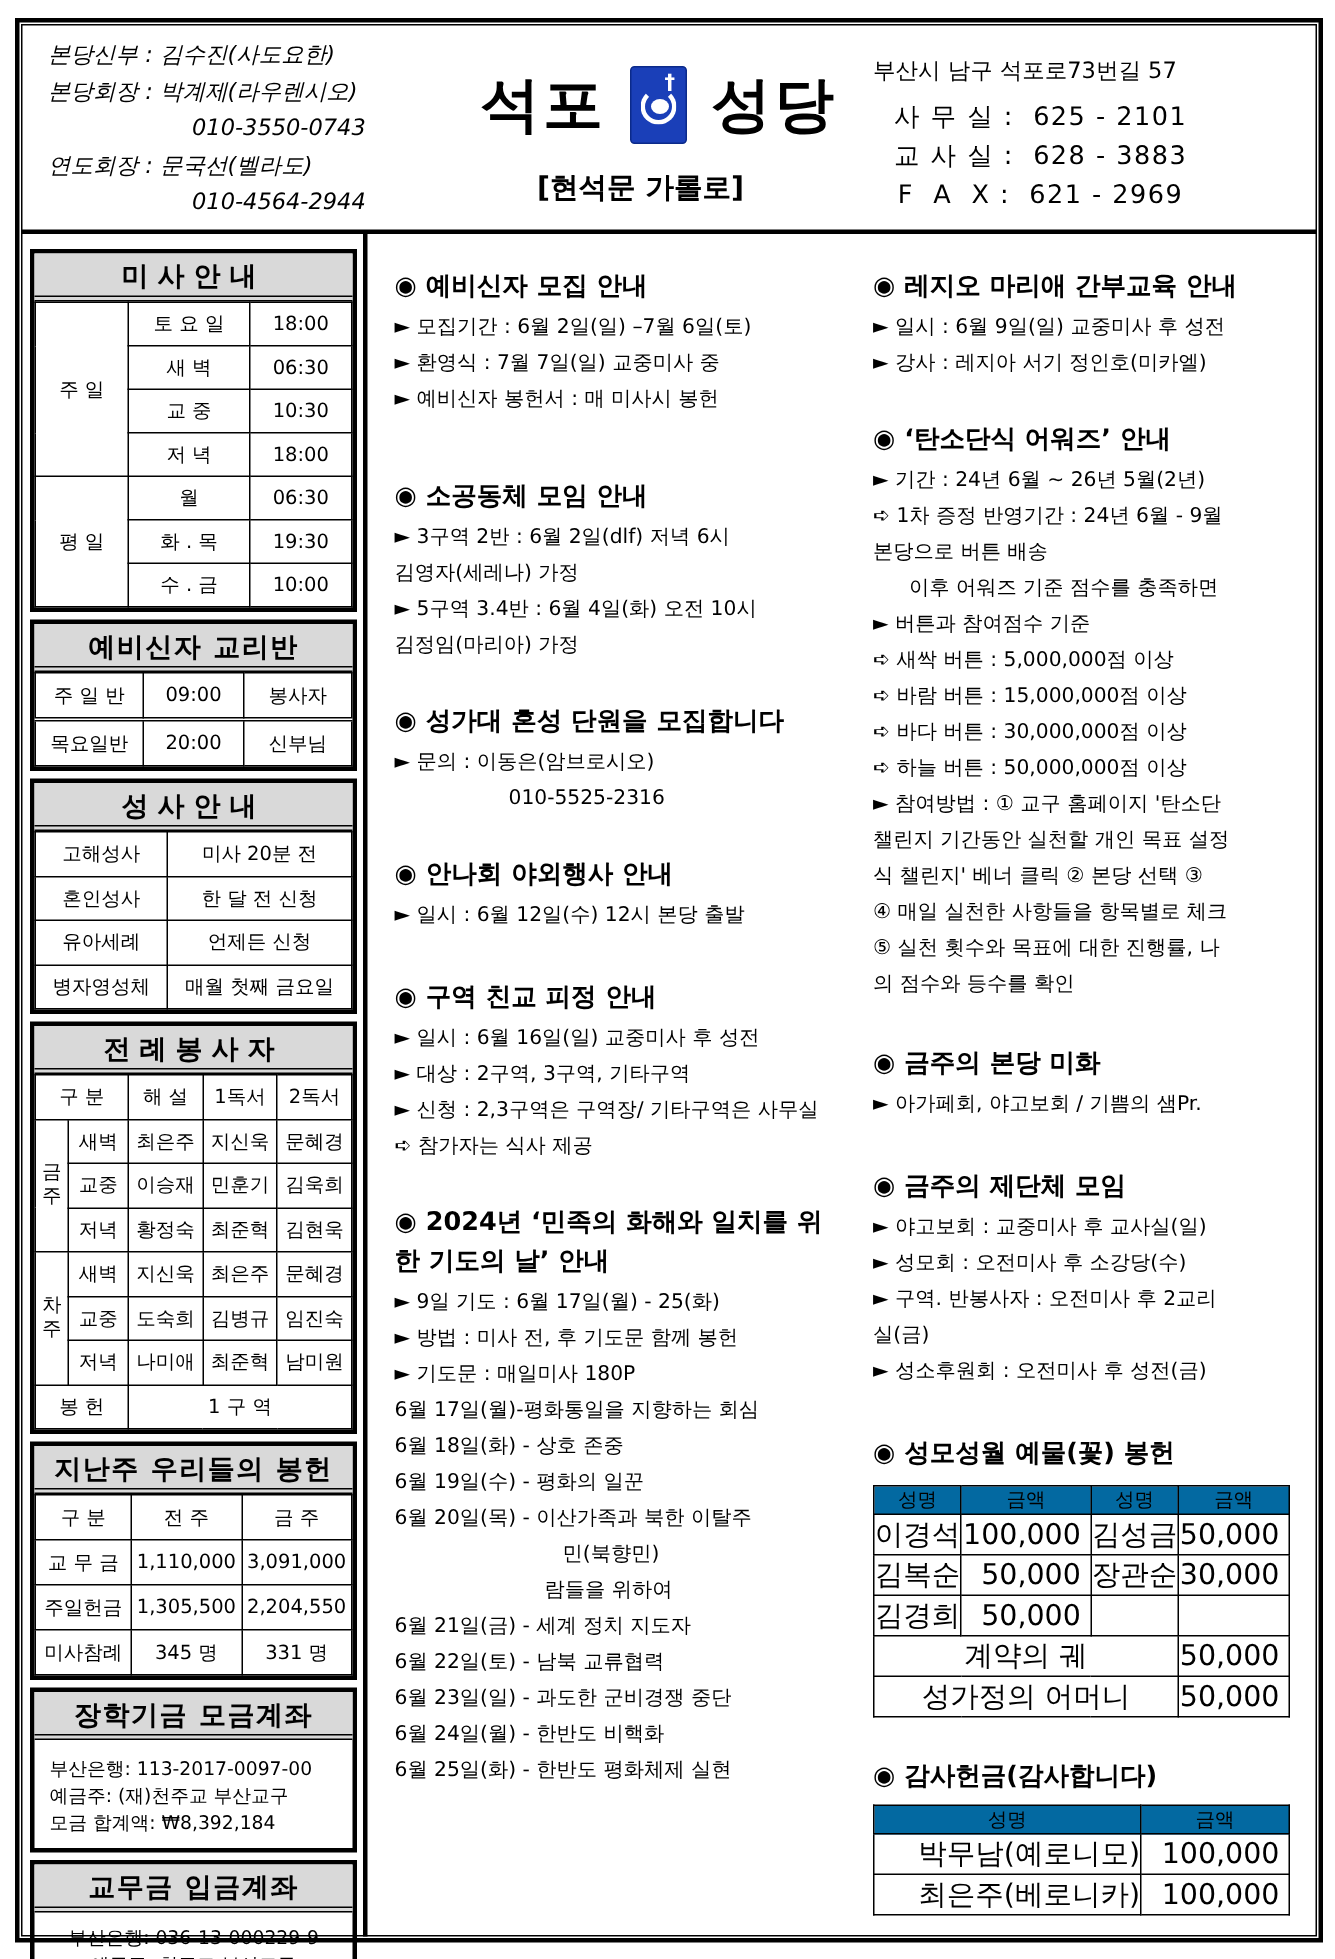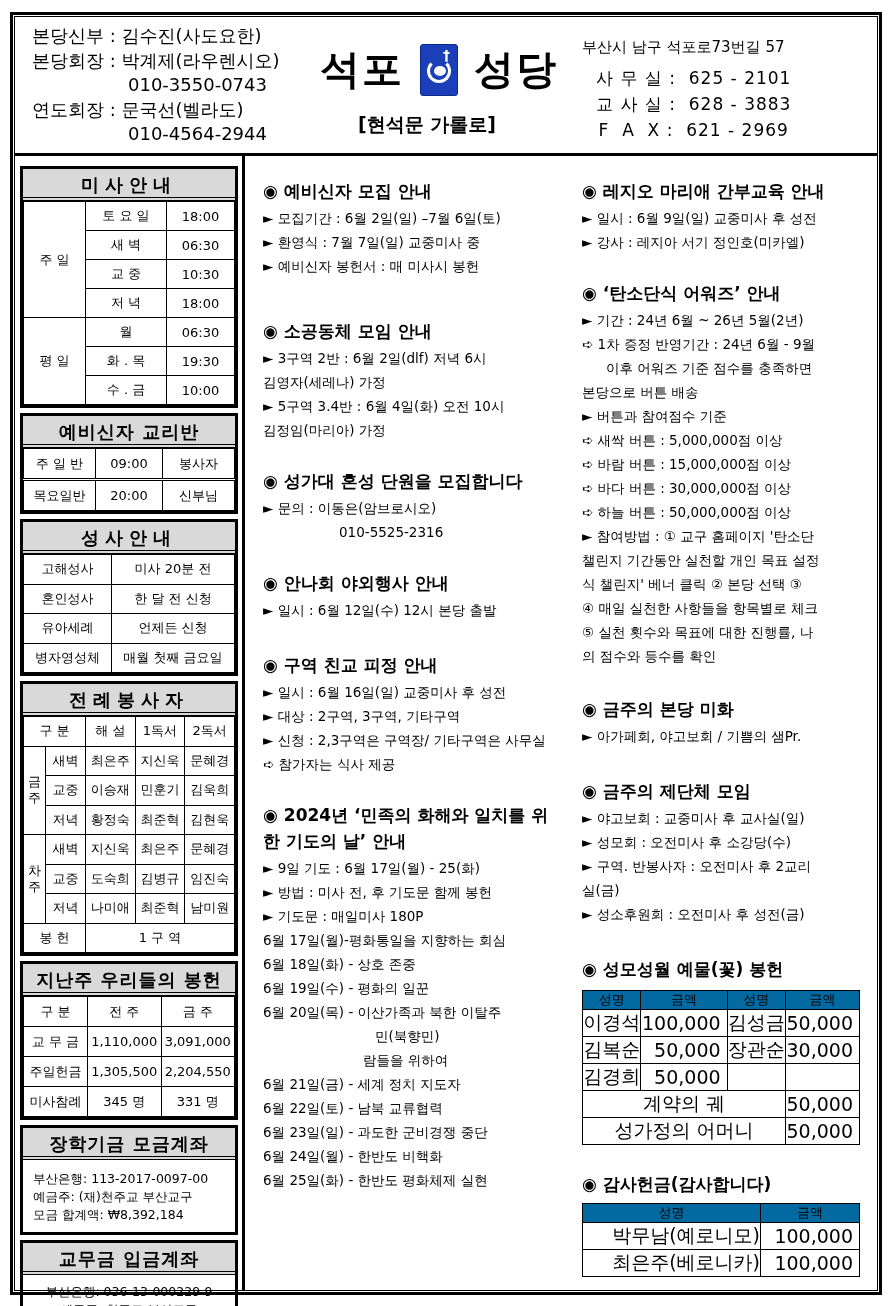--- a/index.html
+++ b/index.html
@@ -1,21 +1,21 @@
 <!DOCTYPE html>
 <html><head>
 <meta charset="utf-8">
 <style>
   * { box-sizing: border-box; margin: 0; padding: 0; }
   body { width: 890px; height: 1306px; background: #fff; font-family: "DejaVu Sans", "Liberation Sans", sans-serif; color: #000; position: relative; overflow: hidden; }
   .outer { position: absolute; left: 10px; top: 12px; width: 872px; height: 1283px; border: 3px solid #000; }
   .outer-inner { position: absolute; left: 14px; top: 16px; width: 864px; height: 1275px; border: 1px solid #000; }
   
   .header { position: absolute; left: 14px; top: 16px; width: 864px; height: 140px; border-bottom: 3px solid #000; }
-  .hdr-left { position: absolute; left: 18px; top: 8px; font-size: 18px; line-height: 24.5px; }
+  .hdr-left { position: absolute; left: 18px; top: 8px; font-size: 15px; line-height: 24.5px; font-style: italic; }
   .hdr-left .phone { padding-left: 96px; }
   .hdr-title { position: absolute; left: 306px; top: 26px; font-size: 40px; font-weight: bold; font-family: "DejaVu Sans", sans-serif; letter-spacing: 2px; display: flex; align-items: center; }
   .logo { width: 38px; height: 52px; background: #1a3fb8; border-radius: 3px; margin: 0 16px; position: relative; border: 1px solid #0b2a8a; }
   .logo .ring { position: absolute; left: 6px; top: 14px; width: 24px; height: 24px; border: 3px solid #fff; border-radius: 50%; border-top-color: transparent; }
   .logo .cross { position: absolute; right: 5px; top: 3px; color: #fff; font-size: 14px; line-height: 14px; font-weight: bold; }
   .logo .dot { position: absolute; left: 13px; top: 21px; width: 12px; height: 10px; background: #fff; border-radius: 50%; }
   .hdr-sub { position: absolute; left: 344px; top: 96px; font-size: 19px; font-weight: bold; }
   .hdr-right { position: absolute; left: 568px; top: 22px; font-size: 15px; }
   .hdr-right .addr { margin-bottom: 8px; }
   .hdr-right .tel { font-size: 17px; line-height: 26px; padding-left: 14px; letter-spacing: 1px; white-space: pre; text-align: center; }
@@ -319,22 +319,22 @@
 <div class="col col3">
   <div class="sec">
     <div class="sec-title"><span class="bullet">◉</span><span>레지오 마리애 간부교육 안내</span></div>
     <div class="line">► 일시 : 6월 9일(일) 교중미사 후 성전</div>
     <div class="line">► 강사 : 레지아 서기 정인호(미카엘)</div>
   </div>
   <div class="sec" style="margin-top:26px">
     <div class="sec-title"><span class="bullet">◉</span><span>‘탄소단식 어워즈’ 안내</span></div>
     <div class="line">► 기간 : 24년 6월 ~ 26년 5월(2년)</div>
     <div class="line">➪ 1차 증정 반영기간 : 24년 6월 - 9월</div>
+    <div class="line">본당으로 버튼 배송</div>
     <div class="line indent">이후 어워즈 기준 점수를 충족하면</div>
-    <div class="line">본당으로 버튼 배송</div>
     <div class="line">► 버튼과 참여점수 기준</div>
     <div class="line">➪ 새싹 버튼 :  5,000,000점 이상</div>
     <div class="line">➪ 바람 버튼 : 15,000,000점 이상</div>
     <div class="line">➪ 바다 버튼 : 30,000,000점 이상</div>
     <div class="line">➪ 하늘 버튼 : 50,000,000점 이상</div>
     <div class="line">► 참여방법 : ① 교구 홈페이지 '탄소단</div>
     <div class="line">챌린지 기간동안 실천할 개인 목표 설정</div>
     <div class="line">식 챌린지' 베너 클릭 ② 본당 선택 ③</div>
     <div class="line">④ 매일 실천한 사항들을 항목별로 체크</div>
     <div class="line">⑤ 실천 횟수와 목표에 대한 진행률, 나</div>

